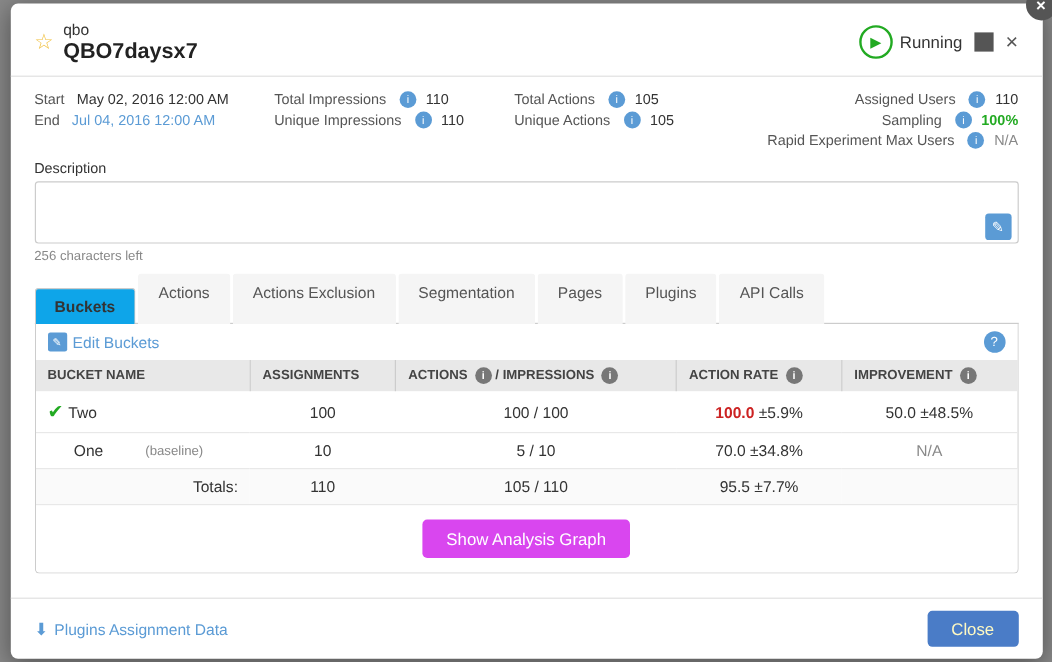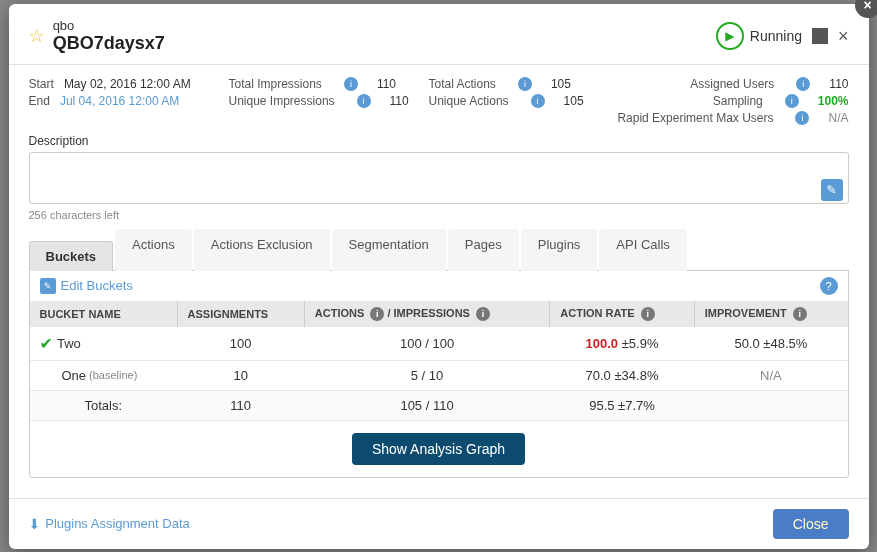--- a/index.html
+++ b/index.html
@@ -174,21 +174,21 @@
       cursor: pointer;
       border: 1px solid transparent;
       border-bottom: none;
       border-radius: 3px 3px 0 0;
       color: #555;
       background: #f5f5f5;
       margin-right: 2px;
       margin-bottom: -1px;
     }
     .tab-item.active {
-      background: #e5e5e5;
+      background: #0ea5e9;
       border-color: #ccc;
       color: #333;
       font-weight: bold;
       margin-top: 12px;
     }
     .tab-content {
       border: 1px solid #ccc;
       border-top: none;
       border-radius: 0 0 4px 4px;
       overflow: hidden;
@@ -256,29 +256,29 @@
       font-size: 13px;
       color: #333;
     }
     .bucket-check { color: #22aa22; font-size: 16px; margin-right: 4px; }
     .bucket-name-cell { display: flex; align-items: center; }
     .td-center { text-align: center; }
     .rate-red { color: #cc2222; font-weight: bold; }
     .rate-normal { color: #333; }
     .improvement-green { color: #22aa22; }
     .totals-row td { color: #888; font-size: 12px; }
-    .totals-label { text-align: center; color: #888; }
+    .totals-label { text-align: right; color: #888; }
     .show-graph-row {
       text-align: center;
       padding: 12px;
       background: #fff;
       border-top: 1px solid #e8e8e8;
     }
     .show-graph-btn {
-      background: #0c4a6e;
+      background: #d946ef;
       color: #fff;
       border: none;
       border-radius: 4px;
       padding: 8px 20px;
       font-size: 14px;
       cursor: pointer;
     }
     .modal-footer {
       padding: 10px 20px;
       display: flex;
@@ -320,21 +320,21 @@
     .val-dark { color: #333; font-weight: 500; }
     .val-blue { color: #5b9bd5; }
     .impressions-block { width: 200px; }
     .actions-block { width: 180px; }
     .assigned-block { flex: 1; text-align: right; }
     .stat-line {
       font-size: 12px;
       margin-bottom: 3px;
       display: flex;
       align-items: center;
-      gap: 19px;
+      gap: 8px;
     }
     .stat-line.right { justify-content: flex-end; }
     .stat-lbl { color: #555; }
     .stat-val { color: #333; }
     .stat-val.green { color: #22aa22; font-weight: bold; }
     .stat-val.na { color: #888; }
   </style>
 </head>
 <body>
 
@@ -473,21 +473,21 @@
               <td class="td-center">100 / 100</td>
               <td class="td-center">
                 <span class="rate-red">100.0</span>
                 <span class="rate-normal"> ±5.9%</span>
               </td>
               <td class="td-center improvement-green">50.0 ±48.5%</td>
             </tr>
 
             <tr>
               <td>
-                <div class="bucket-name-cell" style="padding-left:22px;">
+                <div class="bucket-name-cell" style="padding-left:22px;gap:32px;">
                   <span>One</span>
                   <span style="color:#888;font-size:11px;margin-left:3px;">(baseline)</span>
                 </div>
               </td>
               <td class="td-center">10</td>
               <td class="td-center">5 / 10</td>
               <td class="td-center">
                 <span>70.0</span>
                 <span> ±34.8%</span>
               </td>

